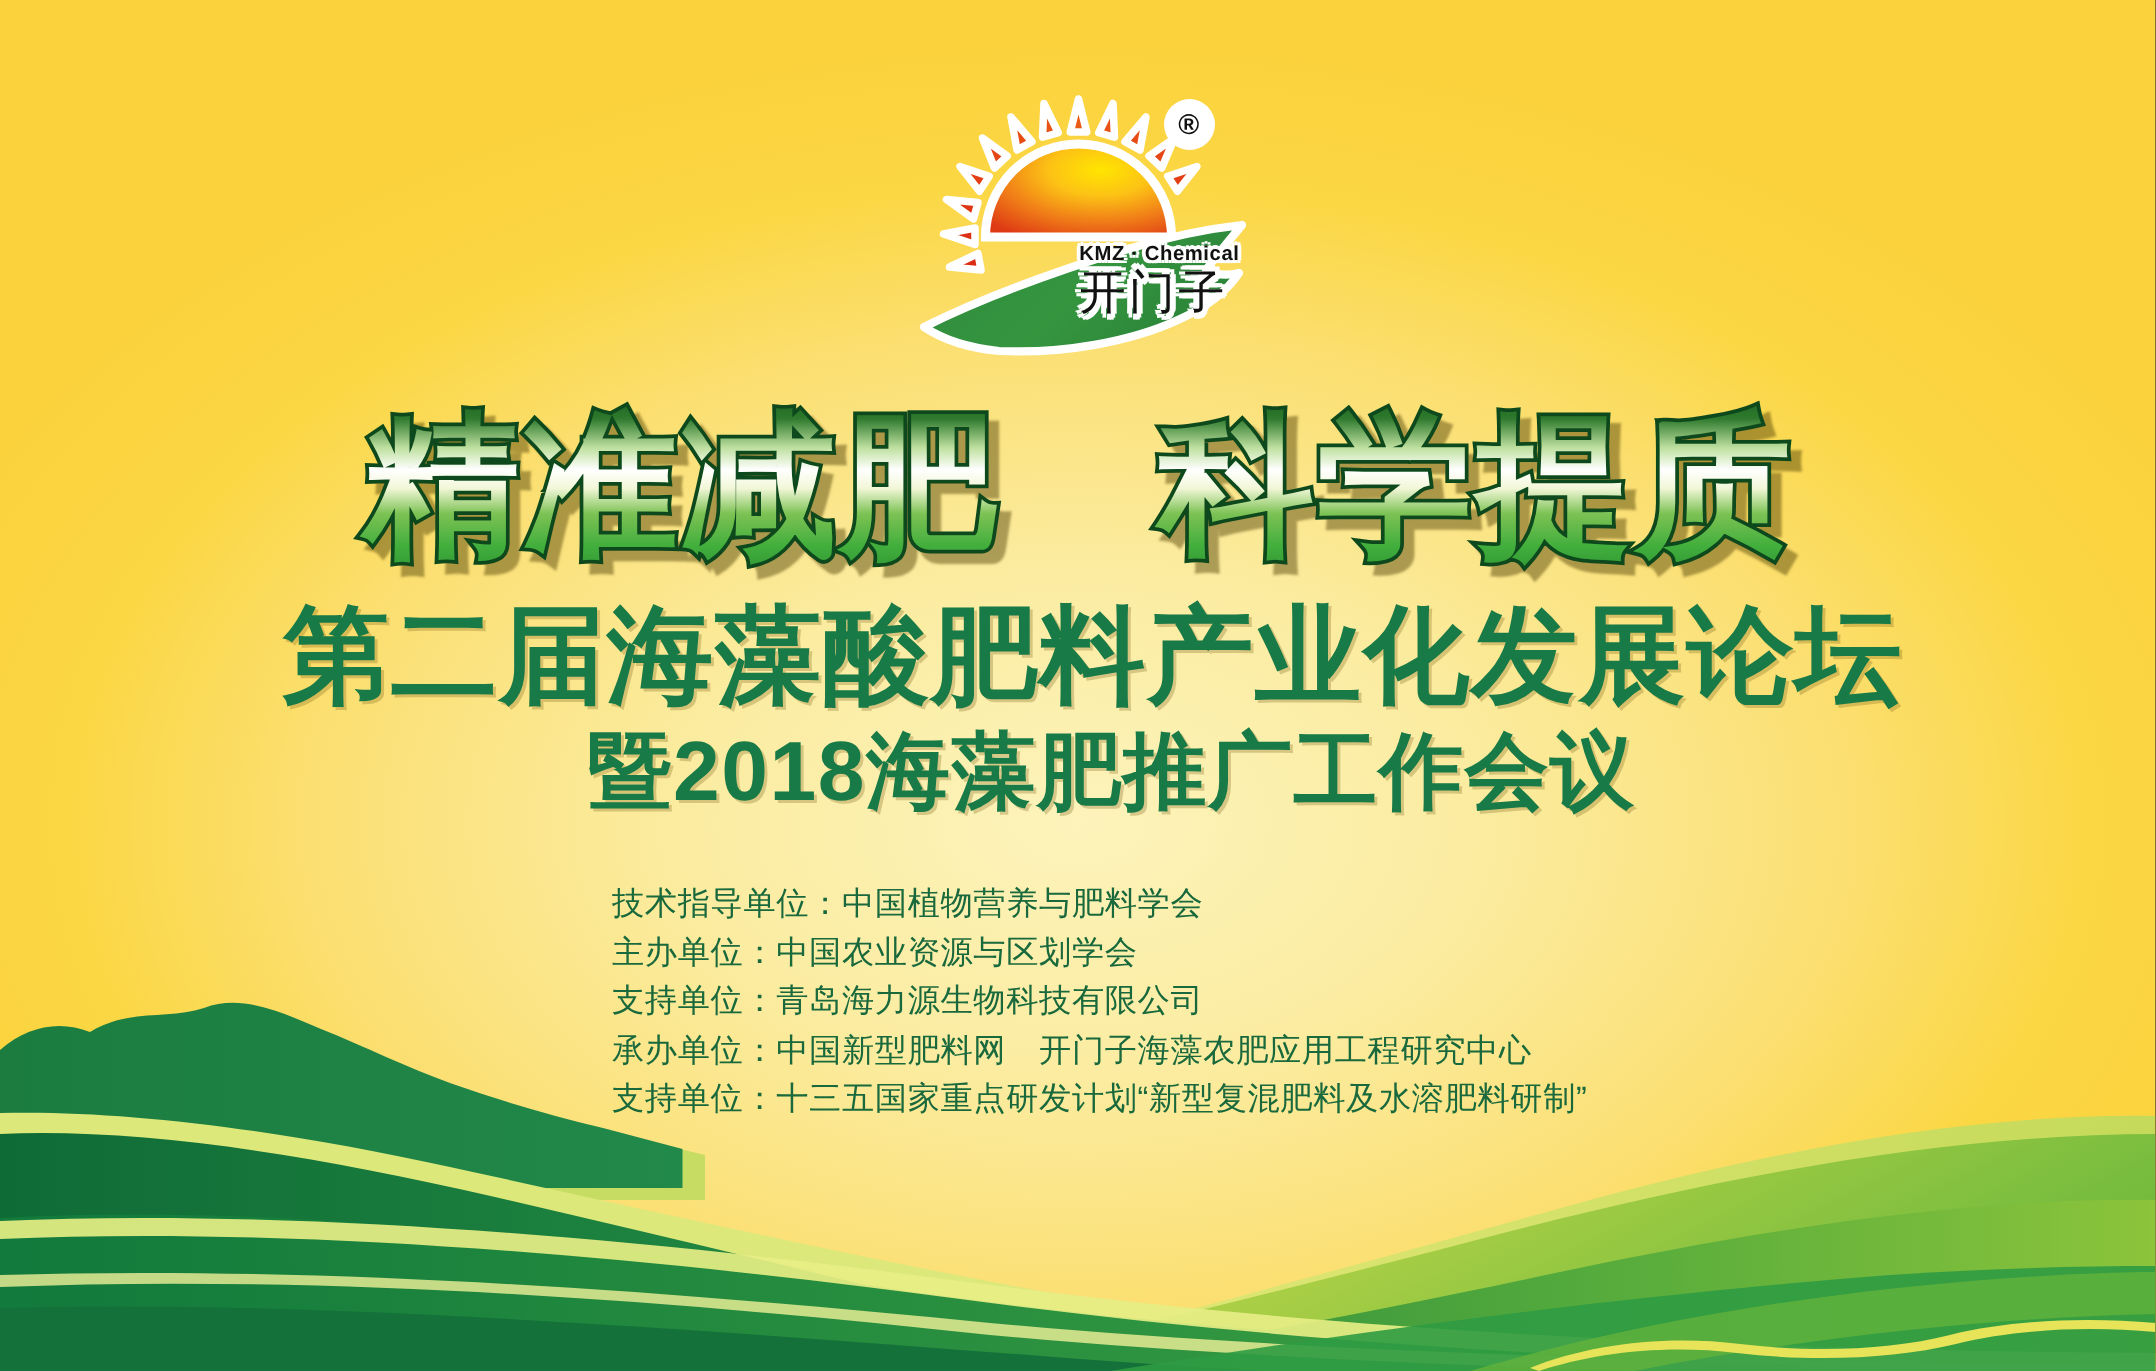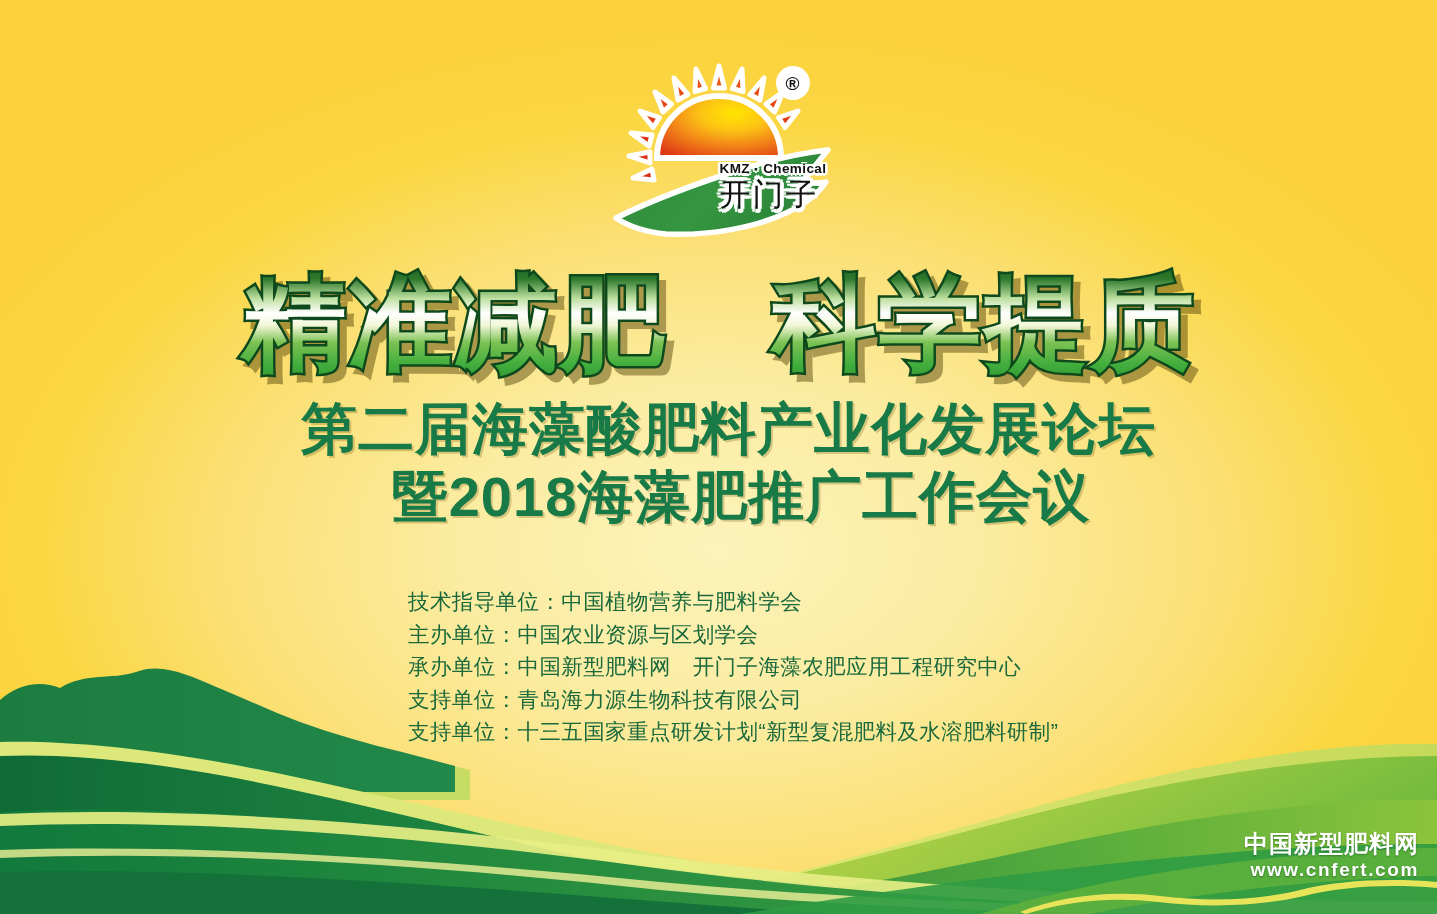--- a/index.html
+++ b/index.html
@@ -83,21 +83,21 @@
   }
   .subtitle{
     font-family:"Liberation Sans","DejaVu Sans",sans-serif;
     font-weight:bold;
     color:#187a46;
     letter-spacing:1px;
     line-height:1.12;
     text-shadow:2px 2px 0 rgba(120,95,20,.28);
     white-space:nowrap;
   }
-  .subtitle-1{font-size:56px;padding-left:20px;}
+  .subtitle-1{font-size:71px;padding-left:20px;}
   .subtitle-2{font-size:56px;margin-top:5px;margin-left:45px;}
 
   
   .credits{
     position:absolute;
     left:408px;
     top:586px;
     color:#19693c;
     font-size:21.5px;
     line-height:32.5px;
@@ -289,23 +289,19 @@
   </div>
 
   <div class="subtitle-wrap">
     <div class="subtitle subtitle-1">第二届海藻酸肥料产业化发展论坛</div>
     <div class="subtitle subtitle-2">暨2018海藻肥推广工作会议</div>
   </div>
 
   <div class="credits">
     <span class="credit-line">技术指导单位：中国植物营养与肥料学会</span>
     <span class="credit-line">主办单位：中国农业资源与区划学会</span>
+    <span class="credit-line">支持单位：青岛海力源生物科技有限公司</span>
     <span class="credit-line">承办单位：中国新型肥料网　开门子海藻农肥应用工程研究中心</span>
-    <span class="credit-line">支持单位：青岛海力源生物科技有限公司</span>
     <span class="credit-line">支持单位：十三五国家重点研发计划“新型复混肥料及水溶肥料研制”</span>
   </div>
 
-  <div class="watermark">
-    <span class="wm-cn">中国新型肥料网</span>
-    <span class="wm-url">www.cnfert.com</span>
-  </div>
 
 </div>
 
 </body></html>

